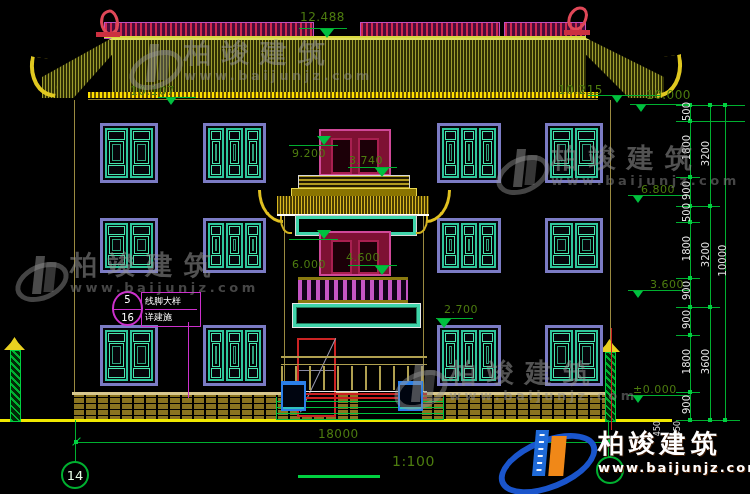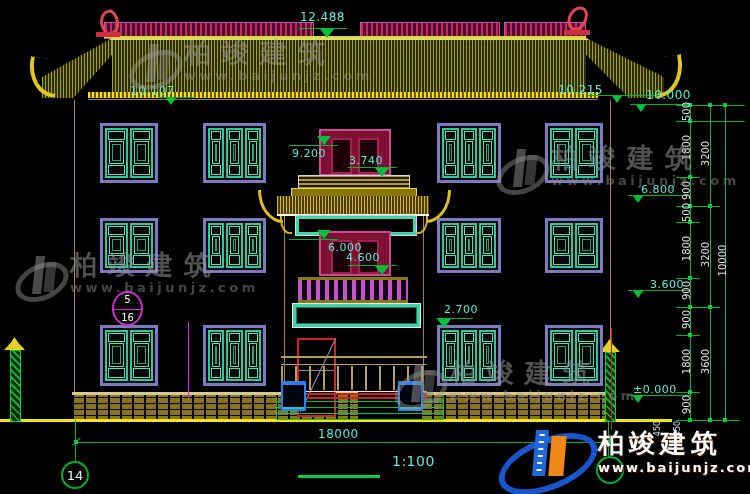--- a/index.html
+++ b/index.html
@@ -1,19 +1,19 @@
 <!DOCTYPE html>
 <html><head>
 <meta charset="utf-8">
 <style>
   html,body{margin:0;padding:0;background:#111;}
   #canvas{position:relative;width:750px;height:494px;background:#000;overflow:hidden;
           font-family:"DejaVu Sans",sans-serif;}
   .abs{position:absolute;}
-  .dim{position:absolute;color:#5eead4;font-size:11px;white-space:nowrap;z-index:22;letter-spacing:.5px;}
+  .dim{position:absolute;color:#4d7c0f;font-size:11px;white-space:nowrap;z-index:22;letter-spacing:.5px;}
   .gline{position:absolute;background:#00b030;z-index:20;}
   .tri-down{position:absolute;width:0;height:0;border-left:7px solid transparent;
             border-right:7px solid transparent;border-top:9px solid #00c040;z-index:21;}
   .tri-sm{border-left:5px solid transparent;border-right:5px solid transparent;border-top:7px solid #00c040;}
   .dot{position:absolute;width:4px;height:4px;background:#00d040;z-index:21;}
   .slash{position:absolute;width:11px;height:1px;background:#00d040;transform:rotate(-45deg);z-index:21;}
   .vlab{position:absolute;width:44px;text-align:center;transform:rotate(-90deg);
         font-size:10px;color:#e0e0e0;z-index:22;white-space:nowrap;}
   .vlab-sm{font-size:8px;width:24px;}
   
@@ -136,20 +136,24 @@
   <div class="abs" style="left:276px;top:397px;width:166px;height:23px;border-left:1px solid #00c040;border-right:1px solid #00c040;
               background:repeating-linear-gradient(0deg,#00c040 0 1px,transparent 1px 6px);"></div>
   <div class="abs" style="left:281px;top:381px;width:21px;height:26px;border:2px solid #2a7fe8;background:#000510;box-shadow:inset 0 4px 0 -2px #2a7fe8,inset 0 -6px 0 -4px #30c0c0;"></div>
   <div class="abs" style="left:398px;top:381px;width:21px;height:26px;border:2px solid #2a7fe8;background:#000510;box-shadow:inset 0 4px 0 -2px #2a7fe8,inset 0 -6px 0 -4px #30c0c0;"></div>
 
   <div class="abs" style="left:112px;top:291px;width:27px;height:31px;border:2px solid #cc30cc;border-radius:50%;z-index:23;">
     <div style="position:absolute;left:0;top:50%;width:100%;height:1px;background:#cc30cc;"></div>
     <div style="position:absolute;top:1px;width:100%;text-align:center;color:#fff;font-size:10px;">5</div>
     <div style="position:absolute;bottom:1px;width:100%;text-align:center;color:#fff;font-size:10px;">16</div>
   </div>
+  <div class="abs" style="left:141px;top:292px;width:52px;padding:2px 3px;border:1px solid #cc30cc;z-index:23;">
+    <div class="callout-line1">线脚大样</div>
+    <div class="callout-line2">详建施</div>
+  </div>
   <div class="abs" style="left:188px;top:322px;width:1px;height:76px;background:#cc30cc;z-index:23;"></div>
 
   <div class="gline" style="left:299px;top:28px;width:48px;height:1px;"></div>
   <div class="tri-down" style="left:320px;top:29px;"></div>
   <div class="dim" style="left:300px;top:10px;font-size:12px;">12.488</div>
 
   <div class="gline" style="left:158px;top:97px;width:38px;height:1px;"></div>
   <div class="tri-down tri-sm" style="left:166px;top:98px;"></div>
   <div class="dim" style="left:130px;top:84px;font-size:12px;">10.107</div>
 
@@ -164,21 +168,21 @@
   <div class="gline" style="left:289px;top:145px;width:49px;height:1px;"></div>
   <div class="tri-down" style="left:317px;top:136px;"></div>
   <div class="dim" style="left:292px;top:147px;">9.200</div>
 
   <div class="gline" style="left:348px;top:167px;width:49px;height:1px;"></div>
   <div class="tri-down" style="left:375px;top:168px;"></div>
   <div class="dim" style="left:349px;top:154px;">3.740</div>
 
   <div class="gline" style="left:289px;top:239px;width:49px;height:1px;"></div>
   <div class="tri-down" style="left:317px;top:230px;"></div>
-  <div class="dim" style="left:292px;top:241px;margin-left:36px;">6.000</div>
+  <div class="dim" style="left:292px;top:258px;">6.000</div>
 
   <div class="gline" style="left:348px;top:265px;width:49px;height:1px;"></div>
   <div class="tri-down" style="left:375px;top:266px;"></div>
   <div class="dim" style="left:346px;top:251px;">4.600</div>
 
   <div class="gline" style="left:436px;top:318px;width:37px;height:1px;"></div>
   <div class="tri-down" style="left:437px;top:319px;"></div>
   <div class="dim" style="left:444px;top:303px;">2.700</div>
 
   <div class="gline" style="left:76px;top:442px;width:532px;height:1px;"></div>

